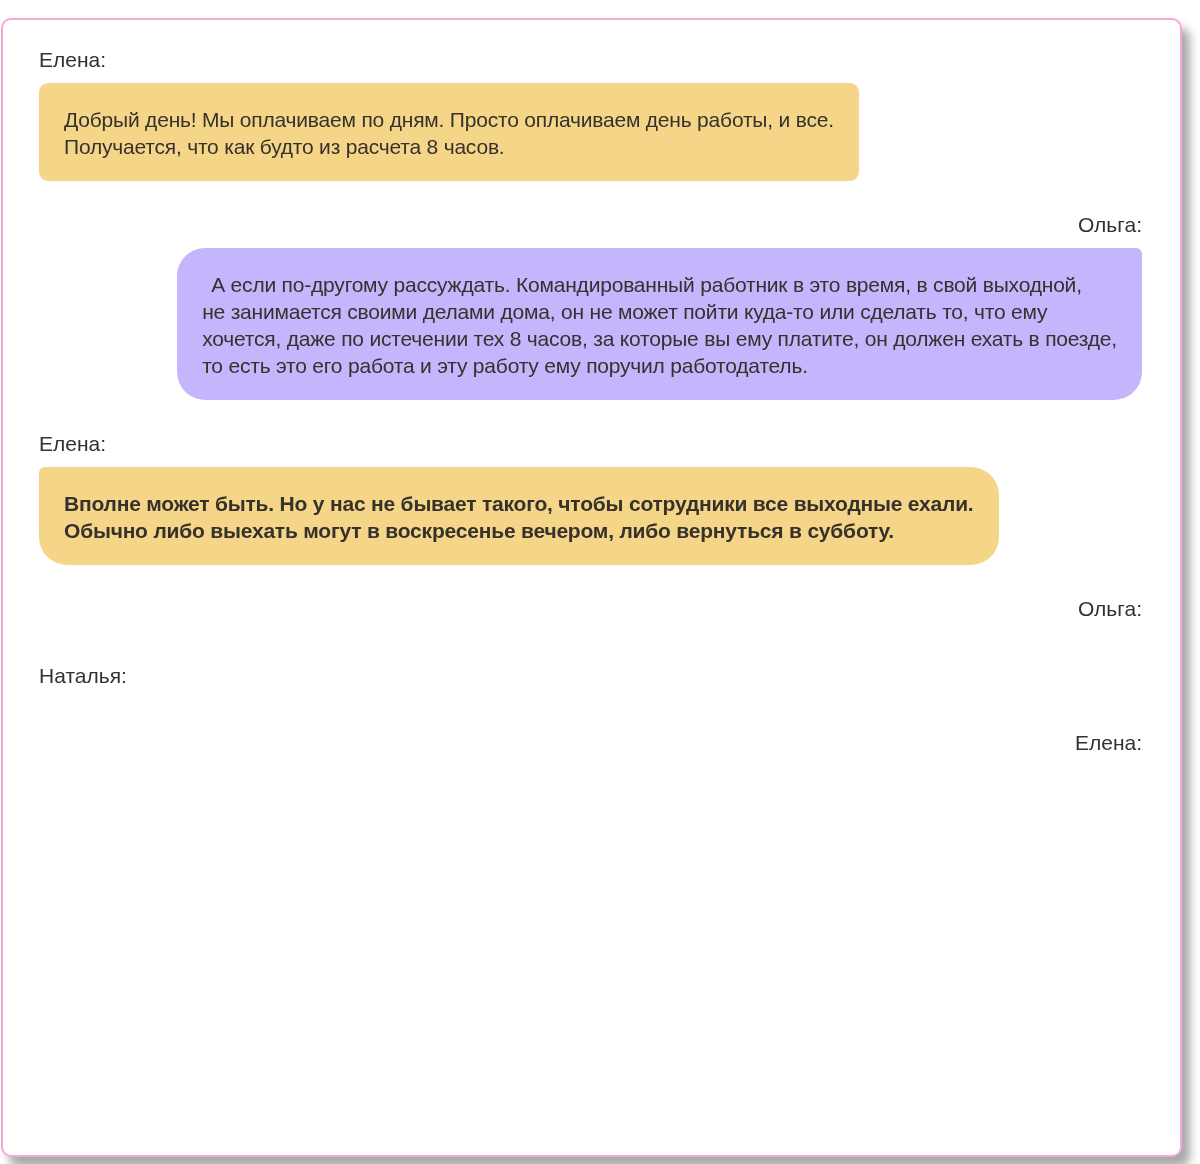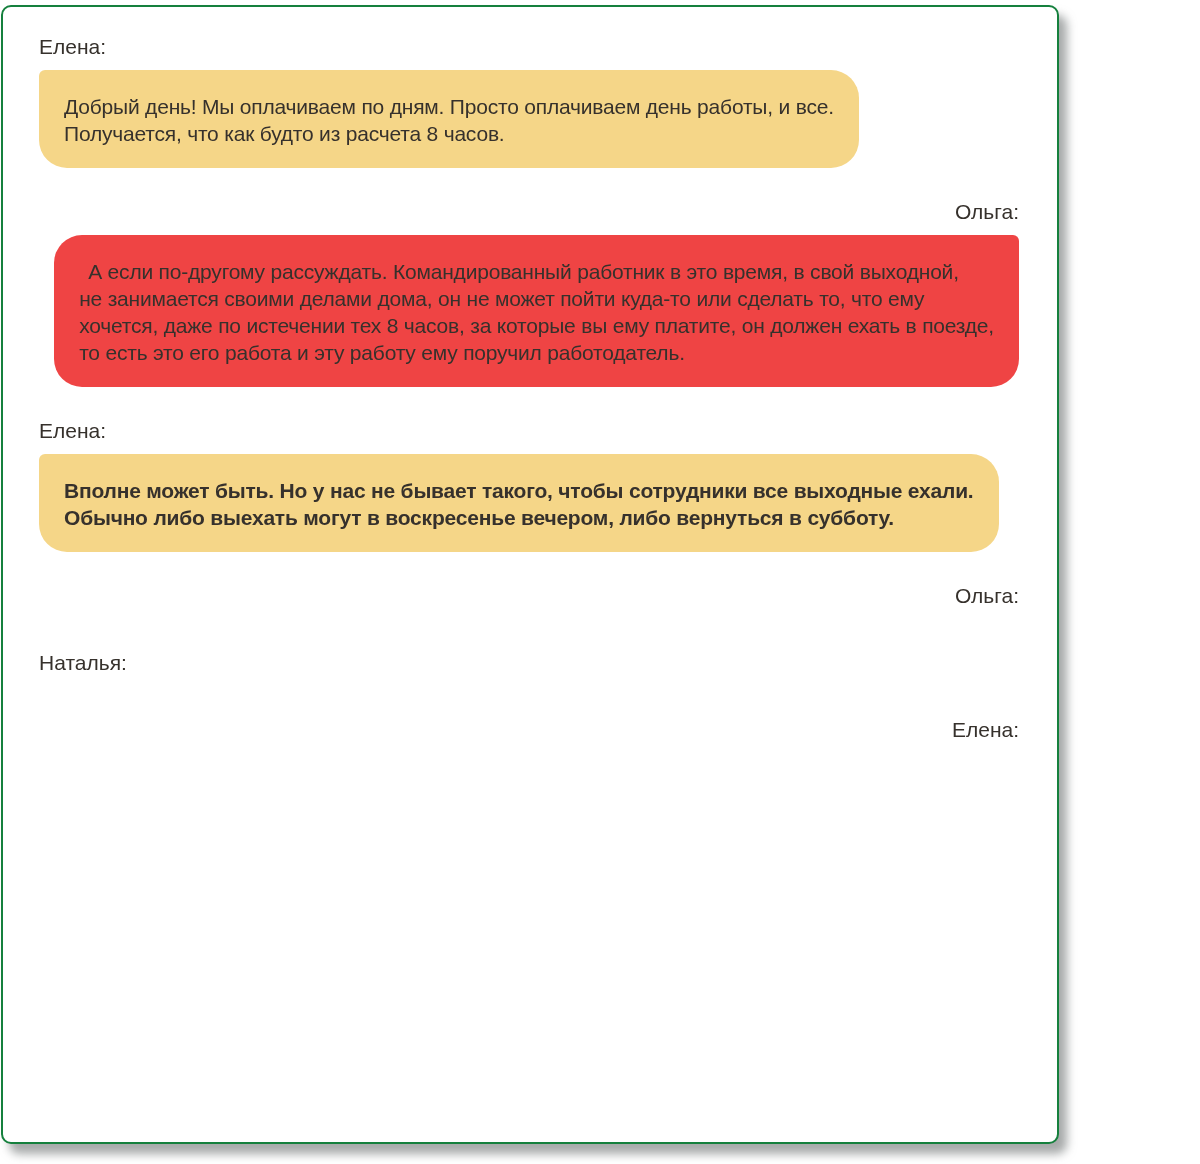--- a/index.html
+++ b/index.html
@@ -6,26 +6,26 @@
     margin: 0;
     padding: 0;
     background: #ffffff;
     width: 1200px;
     height: 1164px;
     font-family: "Liberation Sans", "DejaVu Sans", sans-serif;
   }
   .card {
     position: absolute;
     left: 1px;
-    top: 5px;
-    width: 1058px;
+    top: 18px;
+    width: 1181px;
     height: 1139px;
     box-sizing: border-box;
     background: #ffffff;
-    border: 2px solid #15803d;
+    border: 2px solid #f9a8d4;
     border-radius: 10px;
     box-shadow: 8px 10px 10px rgba(108, 114, 114, 0.6);
     padding: 29px 38px 0 36px;
     overflow: hidden;
   }
   .msg {
     display: flex;
     flex-direction: column;
     margin-bottom: 33px;
   }
@@ -52,27 +52,27 @@
   .msg.left  .bubble { border-radius: 6px 28px 28px 28px; }
   .msg.right .bubble { border-radius: 28px 6px 28px 28px; text-indent: 9px; }
 </style>
 </head>
 <body>
 
 <div class="card">
 
   <div class="msg left">
     <div class="author">Елена:</div>
-    <div class="bubble" style="background: rgb(245, 214, 136);">Добрый день! Мы оплачиваем по дням. Просто оплачиваем день работы, и все.
+    <div class="bubble" style="background: rgb(245, 214, 136); border-radius: 9px;">Добрый день! Мы оплачиваем по дням. Просто оплачиваем день работы, и все.
 Получается, что как будто из расчета 8 часов.</div>
   </div>
 
   <div class="msg right">
     <div class="author">Ольга:</div>
-    <div class="bubble" style="background: #ef4444;">А если по-другому рассуждать. Командированный работник в это время, в свой выходной,
+    <div class="bubble" style="background: #c4b5fd;">А если по-другому рассуждать. Командированный работник в это время, в свой выходной,
 не занимается своими делами дома, он не может пойти куда-то или сделать то, что ему
 хочется, даже по истечении тех 8 часов, за которые вы ему платите, он должен ехать в поезде,
 то есть это его работа и эту работу ему поручил работодатель.</div>
   </div>
 
   <div class="msg left">
     <div class="author">Елена:</div>
     <div class="bubble" style="background: rgb(245, 214, 136); font-weight: bold;">Вполне может быть. Но у нас не бывает такого, чтобы сотрудники все выходные ехали.
 Обычно либо выехать могут в воскресенье вечером, либо вернуться в субботу.</div>
   </div>

